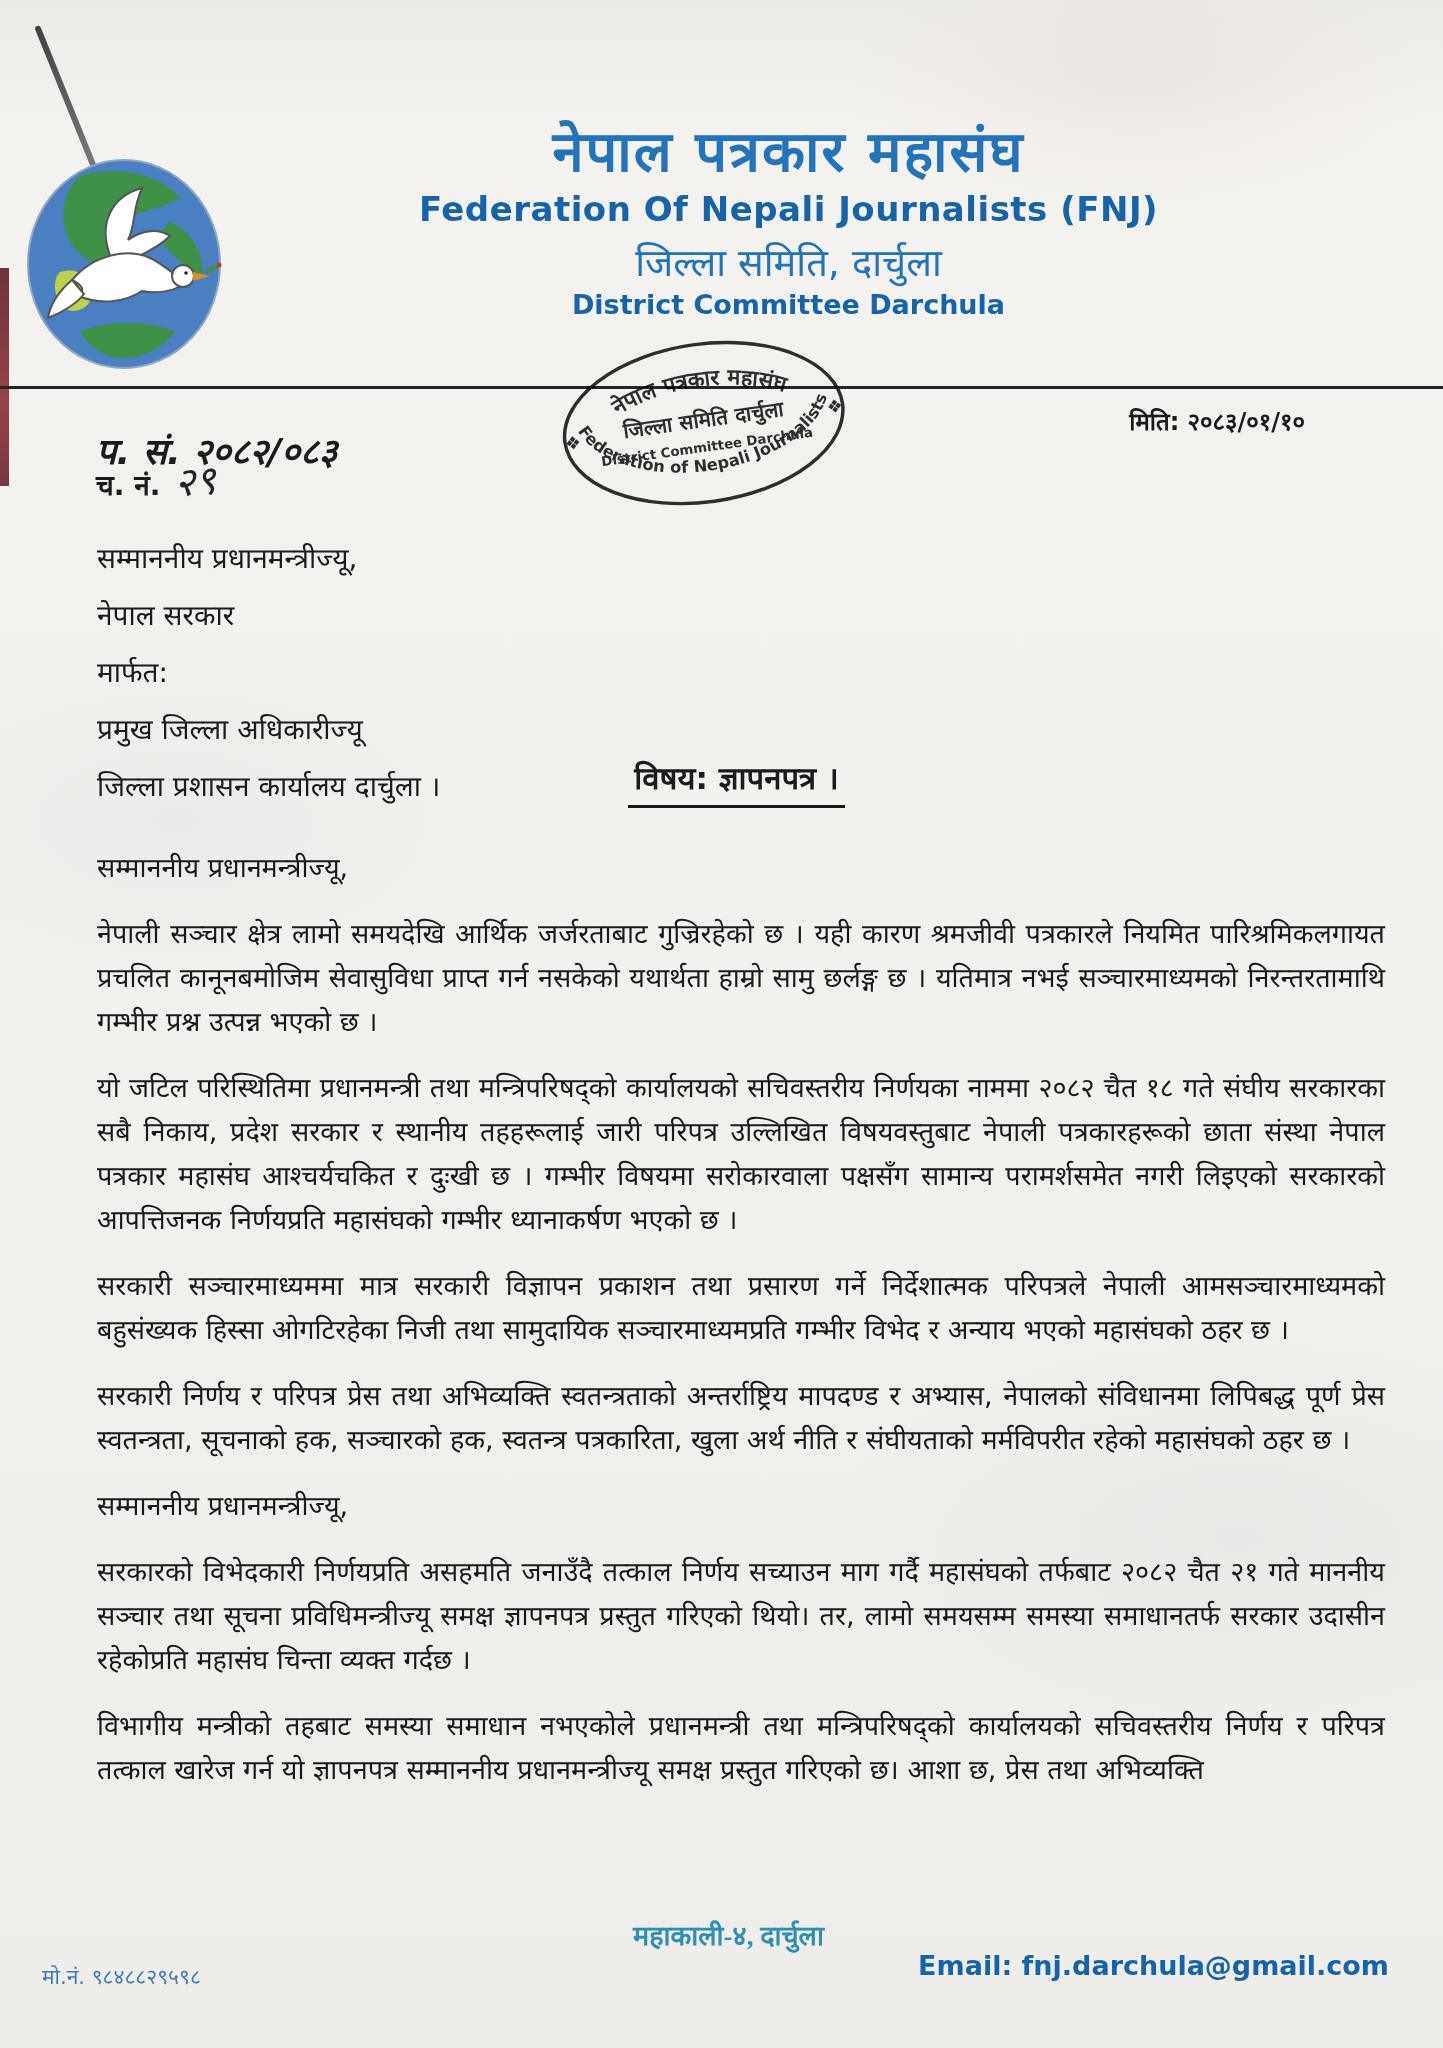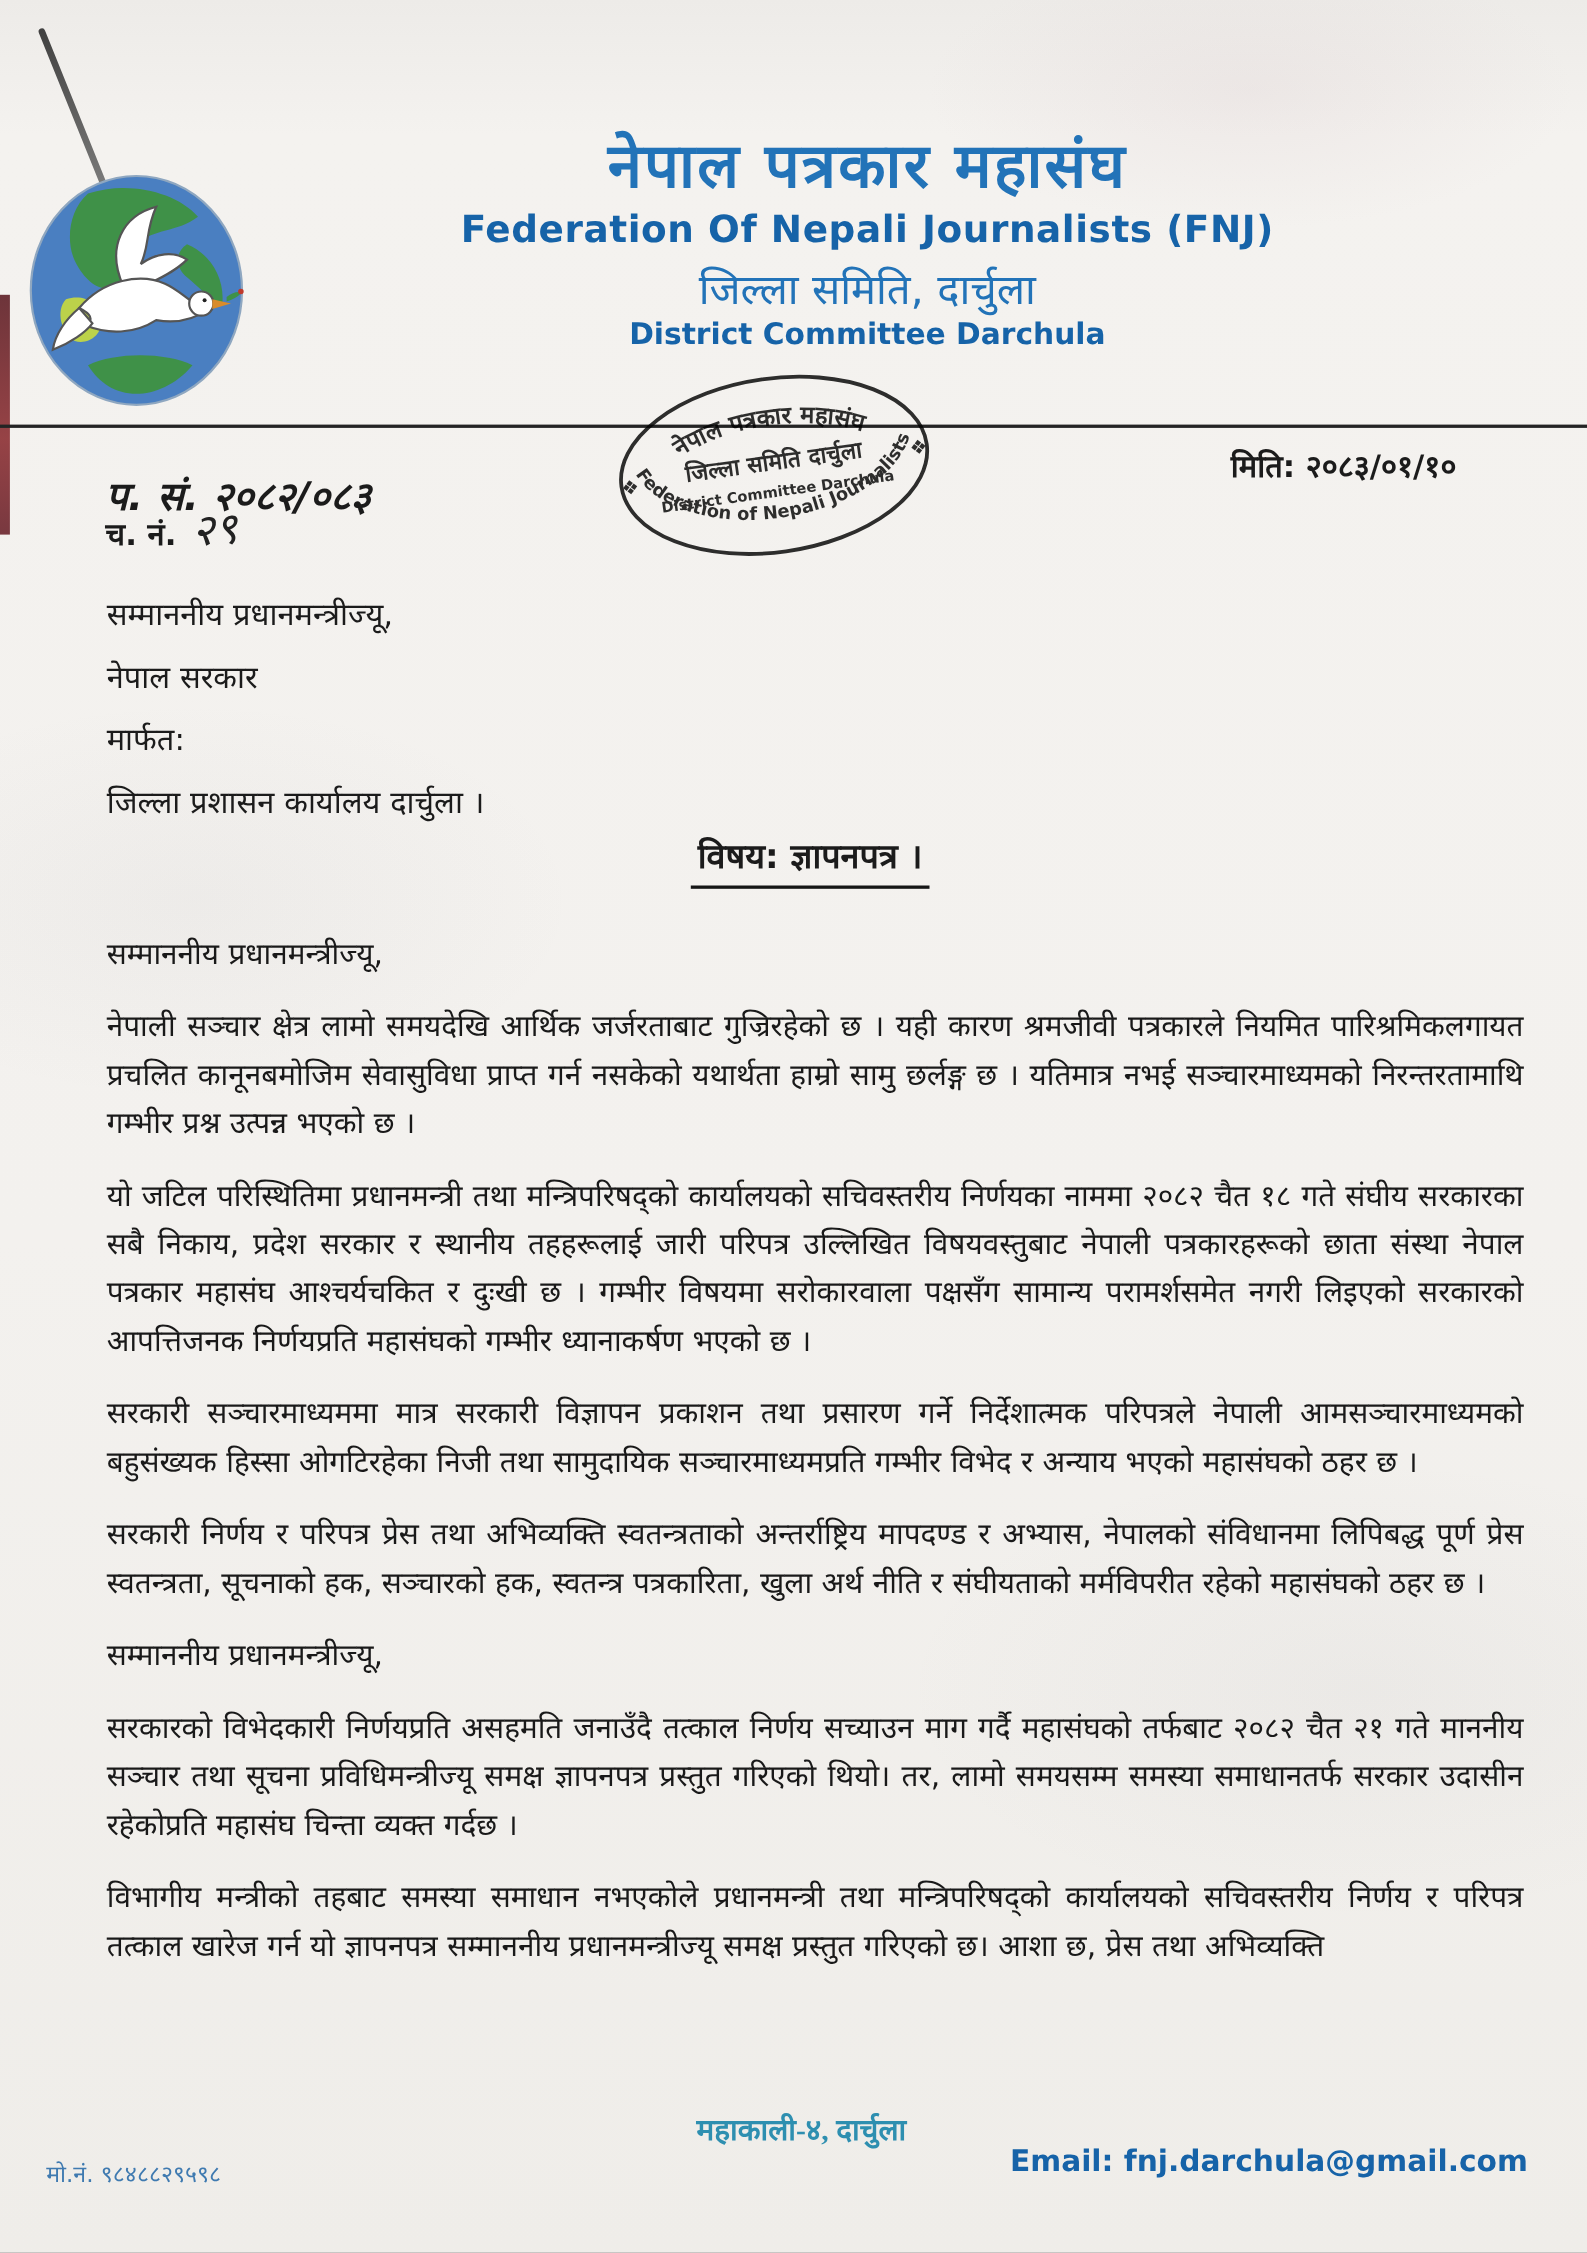--- a/index.html
+++ b/index.html
@@ -35,21 +35,21 @@
   .subtitle-en{font-size:27px;font-weight:700;color:#1663a8;margin-top:2px;}
   .divider{position:absolute;left:0;right:0;top:386px;height:3px;background:#242424;}
   
   .stamp{position:absolute;left:556px;top:336px;width:296px;height:178px;
     transform:rotate(-8deg);opacity:.93;mix-blend-mode:multiply;z-index:5;}
   
   .ref-no{position:absolute;left:96px;top:426px;font-size:36px;font-weight:600;font-style:italic;}
   .serial{position:absolute;left:96px;top:452px;font-size:28px;font-weight:600;}
   .serial-value{display:inline-block;font-size:40px;font-weight:400;font-style:italic;
     transform:rotate(-4deg);margin-left:14px;color:#222;}
-  .date{position:absolute;right:133px;top:404px;font-size:28px;font-weight:600;}
+  .date{position:absolute;right:152px;top:404px;font-size:24px;font-weight:600;}
   
   .recipient{position:absolute;left:97px;top:530px;font-size:28px;line-height:57px;}
   .subject-wrap{position:absolute;left:16px;right:0;top:756px;text-align:center;}
   .subject{display:inline-block;font-size:31px;font-weight:700;
     border-bottom:3px solid #161616;padding:0 6px 7px;}
   .letter-body{position:absolute;left:97px;right:72px;top:846px;
     font-size:27px;line-height:44px;color:#191919;}
   .letter-body p{margin:0 0 22px 0;text-align:justify;}
   .salutation{margin:0 0 22px 0;}
   
@@ -113,20 +113,21 @@
   <div class="ref-no">प. सं. २०८२/०८३</div>
   <div class="serial">
     <span>च. नं.</span><span class="serial-value">२९</span>
   </div>
   <div class="date">मिति: २०८३/०१/१०</div>
 
   <div class="recipient">
     <div>सम्माननीय प्रधानमन्त्रीज्यू,</div>
     <div>नेपाल सरकार</div>
     <div>मार्फत:</div>
+    <div>प्रमुख जिल्ला अधिकारीज्यू</div>
     <div>जिल्ला प्रशासन कार्यालय दार्चुला ।</div>
   </div>
 
   <div class="subject-wrap">
     <span class="subject">विषय: ज्ञापनपत्र ।</span>
   </div>
 
   <div class="letter-body">
     <div class="salutation">सम्माननीय प्रधानमन्त्रीज्यू,</div>
     <p>नेपाली सञ्चार क्षेत्र लामो समयदेखि आर्थिक जर्जरताबाट गुज्रिरहेको छ । यही कारण श्रमजीवी पत्रकारले नियमित पारिश्रमिकलगायत प्रचलित कानूनबमोजिम सेवासुविधा प्राप्त गर्न नसकेको यथार्थता हाम्रो सामु छर्लङ्ग छ । यतिमात्र नभई सञ्चारमाध्यमको निरन्तरतामाथि गम्भीर प्रश्न उत्पन्न भएको छ ।</p>

